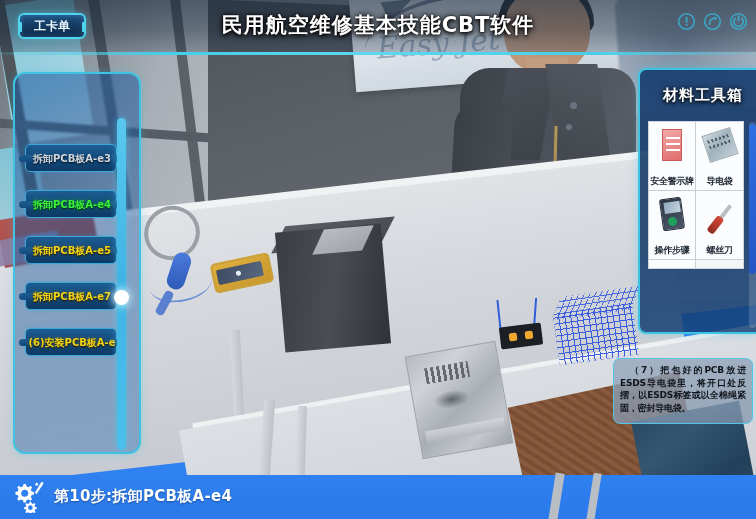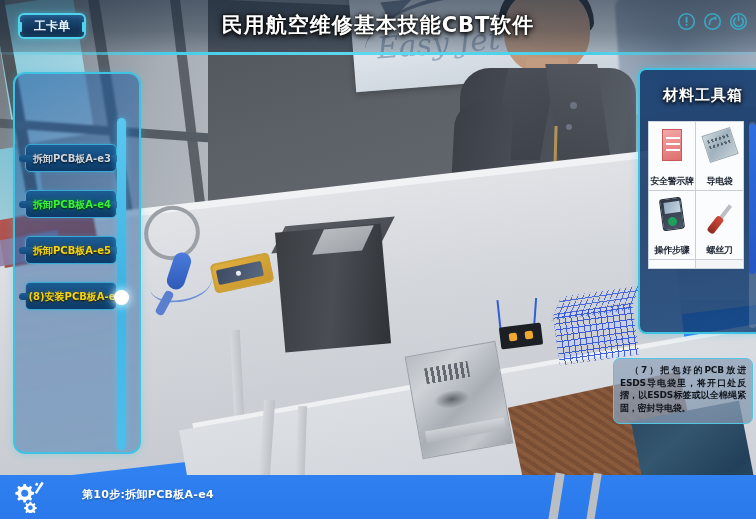--- a/index.html
+++ b/index.html
@@ -277,22 +277,22 @@
     border:1px solid #53c6e4;border-radius:7px;
     background:linear-gradient(170deg,rgba(150,168,190,.80),rgba(128,148,172,.74));
     padding:5px 6px 4px 6px;}
   .instr-txt{font-size:9px;line-height:12.5px;color:#10151c;font-weight:bold;
     text-align:justify;text-indent:10px;letter-spacing:-.2px;}
 
   
   .bottombar{position:absolute;left:0;bottom:0;width:756px;height:44px;
     background:linear-gradient(180deg,#2f80f0 0%,#2b79ea 100%);}
   .bb-gears{position:absolute;left:14px;top:6px;width:34px;height:32px;}
-  .bottom-text{position:absolute;left:54px;top:12px;font-size:11px;font-weight:bold;color:#ffffff;
-    letter-spacing:.3px;text-shadow:0 1px 2px rgba(0,0,0,.35);margin-left:28px;}
+  .bottom-text{position:absolute;left:54px;top:12px;font-size:15px;font-weight:bold;color:#ffffff;
+    letter-spacing:.3px;text-shadow:0 1px 2px rgba(0,0,0,.35);}
   .bb-leg{position:absolute;background:#b9bec4;}
   .bb-leg1{left:552px;top:-2px;width:9px;height:48px;transform:rotate(9deg);}
   .bb-leg2{left:590px;top:-2px;width:8px;height:48px;transform:rotate(9deg);}
 </style>
 </head>
 <body>
 
 <div id="app">
 
   <div class="scene">
@@ -420,21 +420,24 @@
       <div class="step done">
         <div class="step-lbl">拆卸PCB板A-e3</div>
       </div>
       <div class="step current">
         <div class="step-lbl">拆卸PCB板A-e4</div>
       </div>
       <div class="step pending">
         <div class="step-lbl">拆卸PCB板A-e5</div>
       </div>
       <div class="step pending">
-        <div class="step-lbl">(8)安装PCB板A-e</div>
+        <div class="step-lbl">拆卸PCB板A-e7</div>
+      </div>
+      <div class="step pending">
+        <div class="step-lbl">(6)安装PCB板A-e</div>
       </div>
     </div>
   </div>
   <div class="vslider"></div>
   <div class="vslider-knob"></div>
 
   <div class="tools-panel">
     <div class="tools-title">材料工具箱</div>
 
     <div class="tools-grid">

